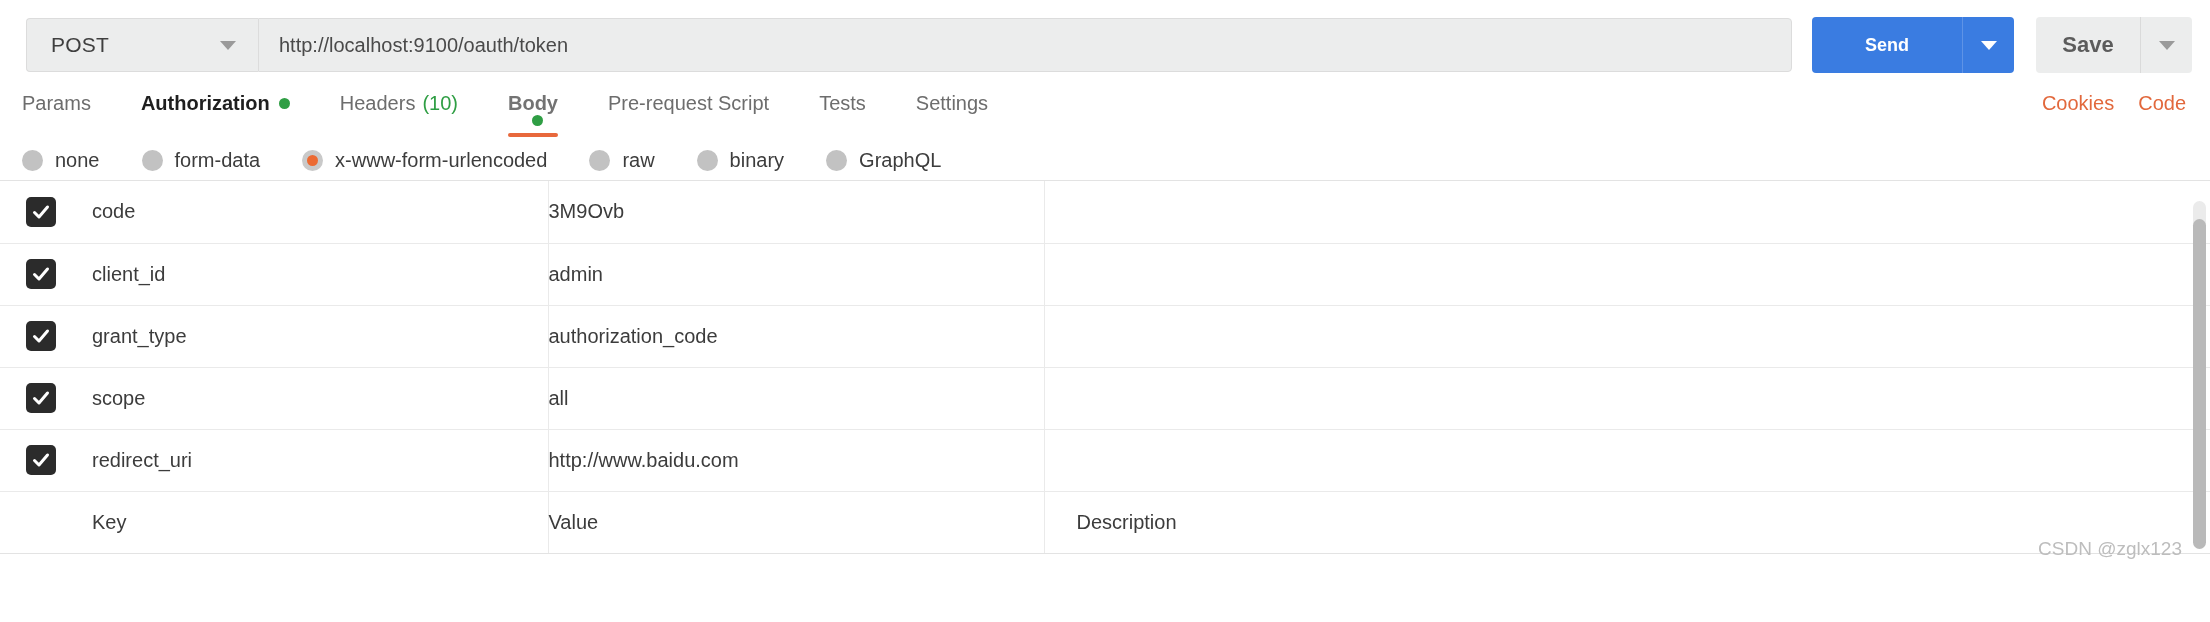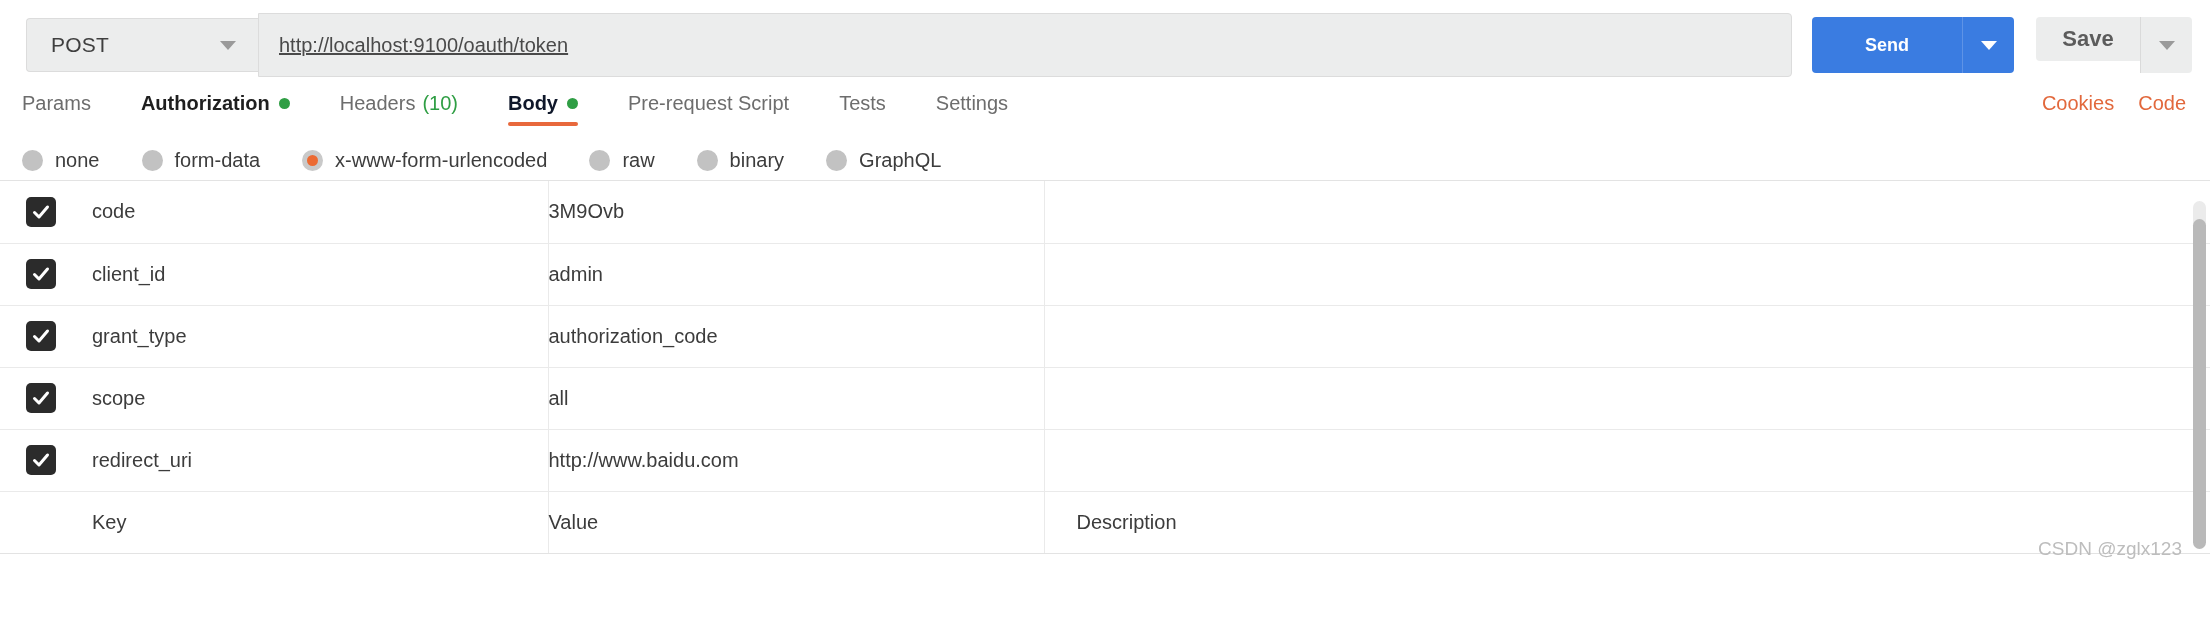--- a/index.html
+++ b/index.html
@@ -27,29 +27,29 @@
     cursor: pointer;
   }
   .method-label { font-size: 21px; color: #3f3f3f; letter-spacing: .2px; }
   .caret {
     width: 0; height: 0;
     border-left: 8px solid transparent;
     border-right: 8px solid transparent;
     border-top: 9px solid #9a9a9a;
   }
   .url-field {
-    flex: 1; height: 64px;
+    flex: 1; height: 54px;
     background: #eceded;
     border: 1px solid #dcdcdc;
     border-radius: 0 4px 4px 0;
     display: flex; align-items: center;
     padding: 0 20px;
     font-size: 20px; color: #4a4a4a;
     cursor: text;
-    overflow: hidden; white-space: nowrap; text-decoration: underline;
+    overflow: hidden; white-space: nowrap;
   }
   .send-group { display: flex; margin-left: 20px; }
   .send-btn {
     background: #3a7ce1; color: #fff;
     height: 56px; min-width: 150px;
     border: none; border-radius: 4px 0 0 4px;
     font-size: 18px; font-weight: bold;
     font-family: "Liberation Sans", sans-serif;
     cursor: pointer;
     display: flex; align-items: center; justify-content: center;
@@ -63,21 +63,21 @@
   }
   .caret-white {
     width: 0; height: 0;
     border-left: 8px solid transparent;
     border-right: 8px solid transparent;
     border-top: 9px solid #ffffff;
   }
   .save-group { display: flex; margin-left: 22px; margin-right: 4px; }
   .save-btn {
     background: #eceded; color: #5c5c5c;
-    height: 44px; min-width: 104px;
+    height: 56px; min-width: 104px;
     border: none; border-radius: 4px 0 0 4px;
     font-size: 22px; font-weight: bold;
     font-family: "Liberation Sans", sans-serif;
     cursor: pointer;
     display: flex; align-items: center; justify-content: center;
   }
   .save-caret-btn {
     background: #eceded; width: 52px; height: 56px;
     border: none; border-left: 1px solid #dadada;
     border-radius: 0 4px 4px 0;
@@ -94,21 +94,21 @@
   }
   .tab {
     position: relative;
     font-size: 20px; color: #6d6d6d;
     padding: 0 0 16px 0;
     margin-right: 50px;
     cursor: pointer;
     display: flex; align-items: center;
     white-space: nowrap;
   }
-  .tab.active { color: #0f172a; font-weight: bold; }
+  .tab.active { color: #737373; font-weight: bold; flex-direction: column; }
   .tab.bold-inactive { color: #1f1f1f; font-weight: bold; }
   .tab .underline {
     position: absolute; left: 0; right: 0; bottom: 5px;
     height: 4px; background: #e8683c; border-radius: 2px;
   }
   .dot-green {
     width: 11px; height: 11px; border-radius: 50%;
     background: #2f9e44; margin-left: 9px;
   }
   .count-green { color: #2f9e44; margin-left: 7px; }

